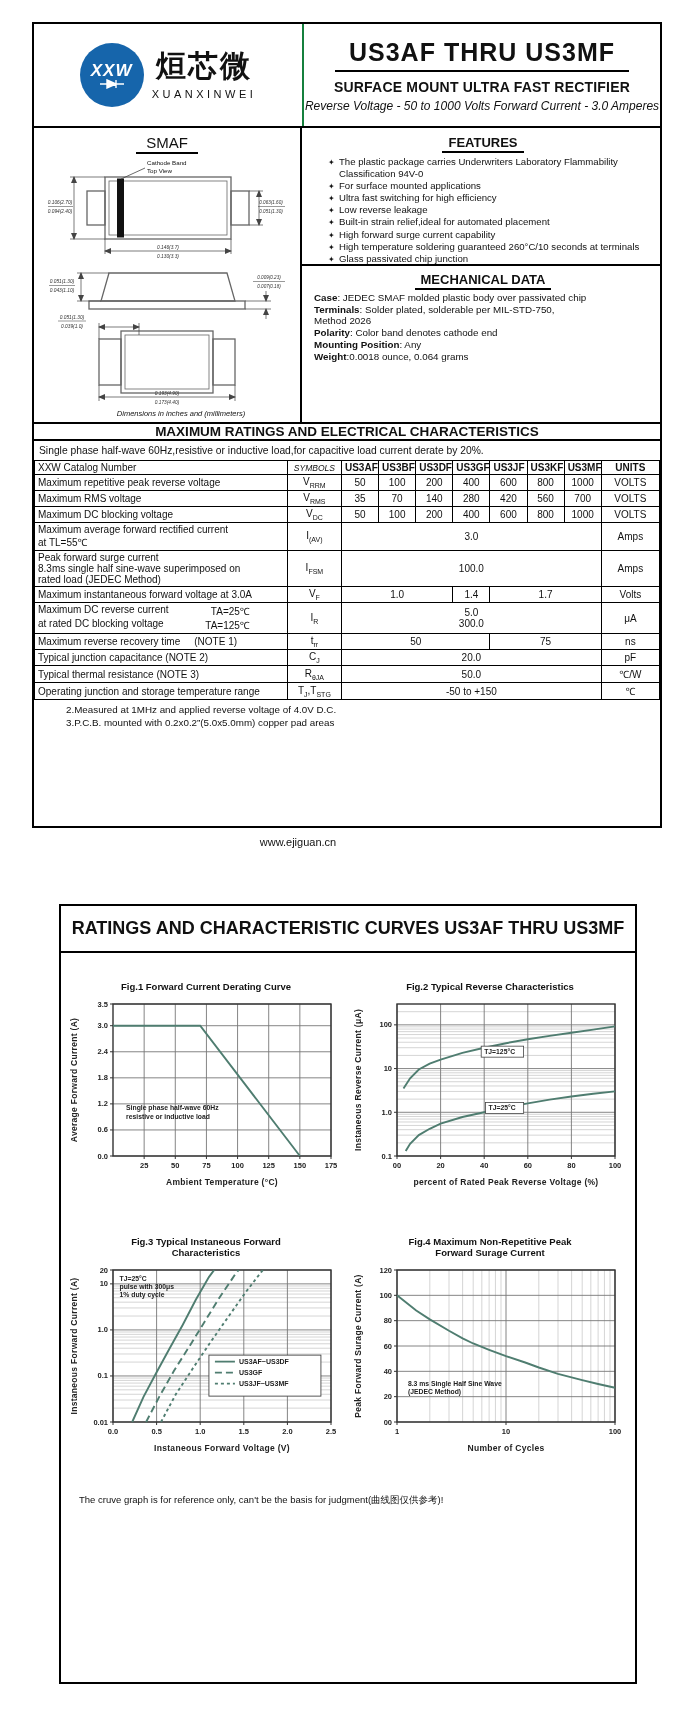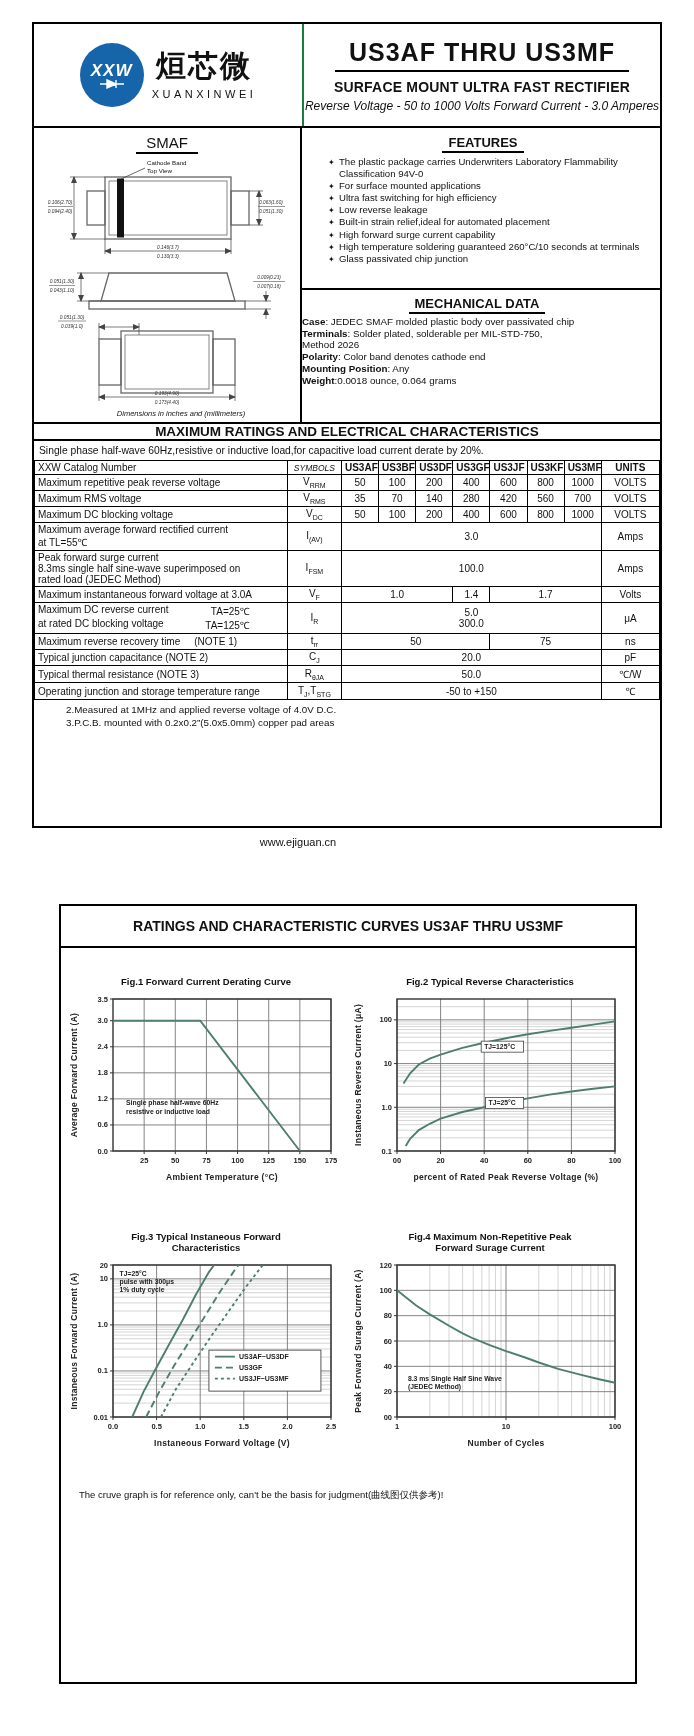--- a/index.html
+++ b/index.html
@@ -18,27 +18,27 @@
   .doc-title{font-size:25px;font-weight:bold;letter-spacing:1px;border-bottom:2px solid #000;padding:0 14px 3px 14px;}
   .doc-sub{font-size:14px;font-weight:bold;margin-top:7px;letter-spacing:.2px;}
   .doc-sub2{font-size:12px;font-style:italic;margin-top:4px;}
   .mid{display:flex;}
   .pkg-col{width:268px;border-right:2px solid #000;padding:6px 0 4px 0;box-sizing:border-box;}
   .pkg-title{text-align:center;font-weight:normal;font-size:15px;}
   .pkg-title span{border-bottom:2px solid #000;padding:0 10px 1px 10px;}
   .pkg-svg{display:block;margin:4px auto 0 auto;}
   .dim-note{text-align:center;font-style:italic;font-size:7.5px;margin-top:2px;padding-left:28px;}
   .right-col{flex:1;display:flex;flex-direction:column;}
-  .features{border-bottom:2px solid #000;padding:7px 8px 22px 12px;height:162px;box-sizing:border-box;}
+  .features{border-bottom:2px solid #000;padding:7px 8px 22px 12px;height:138px;box-sizing:border-box;}
   .sec-title{text-align:center;font-weight:bold;font-size:13px;margin-bottom:6px;}
   .sec-title span{border-bottom:2px solid #000;padding:0 6px 1px 6px;}
   ul.feat{list-style:none;margin:0;padding:0 0 0 14px;font-size:9.6px;line-height:11.3px;}
   ul.feat li{padding-left:11px;text-indent:-11px;}
   .blt{display:inline-block;width:11px;text-indent:0;font-size:8px;}
-  .mech{padding:8px 8px 4px 0;font-size:9.8px;line-height:11.8px;}
+  .mech{padding:8px 8px 4px 12px;font-size:9.8px;line-height:11.8px;}
   .mech b{font-weight:bold;}
   .ratings-bar{border-top:0px;border-bottom:2px solid #000;border-top:0;text-align:center;font-weight:bold;font-size:13.5px;padding:0 0;border-top:2px solid #000;}
   .conds{font-size:10.3px;line-height:13px;padding:3px 4px 3px 5px;}
   table.ratings{border-collapse:collapse;width:100%;table-layout:fixed;}
   table.ratings td{border:1px solid #000;font-size:10px;padding:1px 3px;vertical-align:middle;box-sizing:border-box;}
   td.lblc{text-align:left;padding-left:5px;}
   td.symc{text-align:center;}
   td.valc{text-align:center;}
   td.unitc{text-align:center;}
   .ital{font-style:italic;}
@@ -46,21 +46,21 @@
   .ph{text-align:center;font-weight:bold;font-size:9.6px;padding:1px 0;}
   sub{font-size:7px;}
   .lr{display:flex;}
   .lr .cond{margin-left:auto;padding-right:34px;}
   .notegap{margin-left:14px;}
   .notes{font-size:9.8px;line-height:12.5px;padding:4px 6px 10px 6px;}
   .notes .ind{padding-left:26px;}
   .site{ text-align:center;font-size:11px;margin:8px 0 0 0;width:596px;}
   
   .sheet2{width:578px;margin:56px 0 0 59px;min-height:780px;}
-  .p2title{border-bottom:2px solid #000;text-align:center;font-weight:bold;font-size:14px;padding:12px 0;}
+  .p2title{border-bottom:2px solid #000;text-align:center;font-weight:bold;font-size:18px;padding:12px 0;}
   .figs{display:grid;grid-template-columns:1fr 1fr;column-gap:6px;row-gap:42px;padding:28px 6px 0 6px;}
   .figcell{display:flex;flex-direction:column;align-items:center;}
   .figtitle{font-weight:bold;font-size:9.5px;text-align:center;line-height:11.5px;margin-bottom:3px;}
   .figtitle span{display:block;}
   svg.chart{display:block;}
   svg text{font-family:"Liberation Sans",sans-serif;}
   .disclaimer{font-size:9.5px;margin:34px 0 0 18px;}
 </style>
 </head>
 <body>

